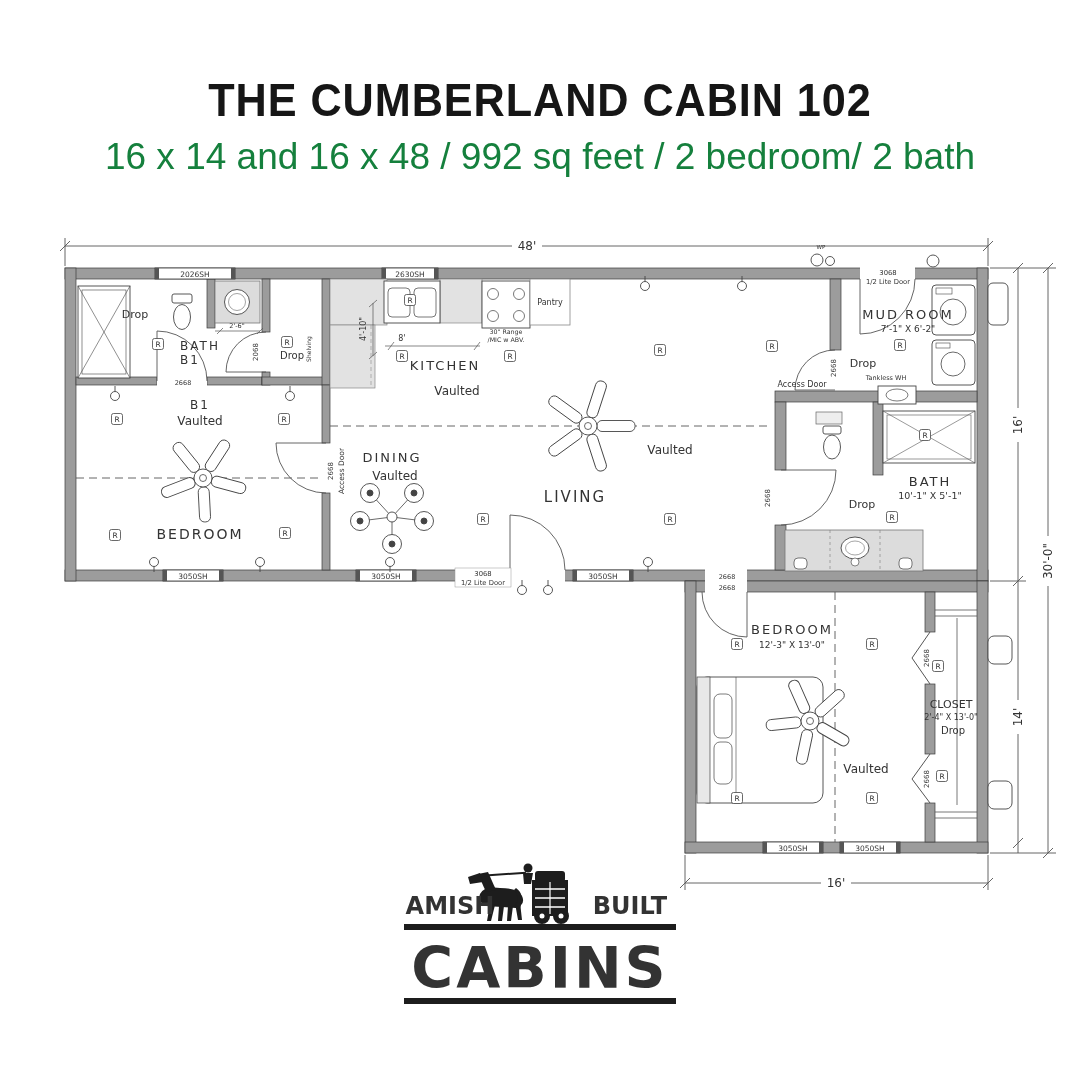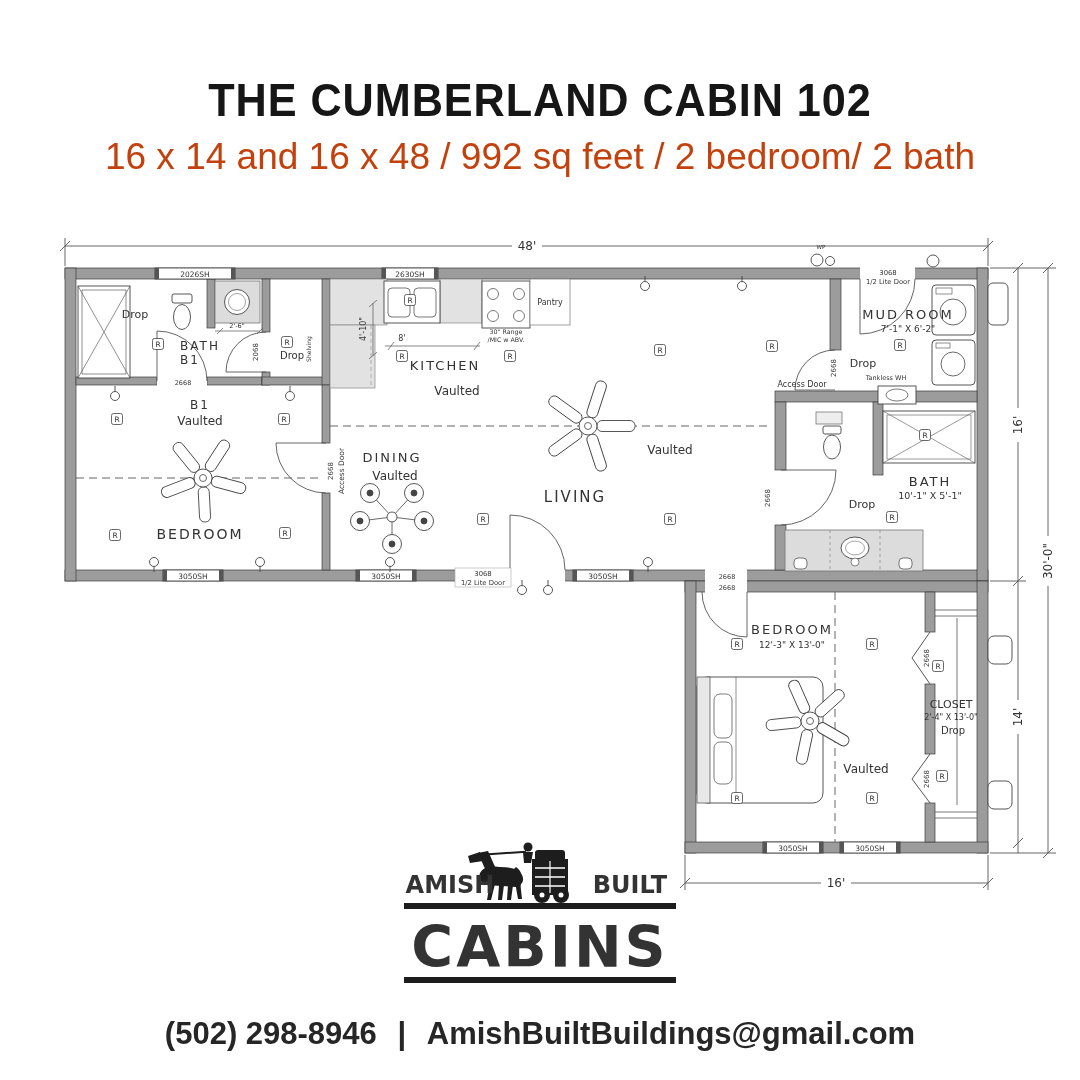--- a/index.html
+++ b/index.html
@@ -2,23 +2,23 @@
 <html><head>
 <meta charset="utf-8">
 <style>
   html,body{margin:0;padding:0;background:#fff;}
   .page{position:relative;width:1080px;height:1080px;background:#ffffff;overflow:hidden;
         font-family:"Liberation Sans",sans-serif;}
   .title{position:absolute;top:72px;left:0;width:100%;text-align:center;
          font-size:47px;font-weight:bold;color:#161616;letter-spacing:1px;
          transform:scaleX(.92);}
   .subtitle{position:absolute;top:136px;left:0;width:100%;text-align:center;
-            font-size:37px;font-weight:400;color:#c2410c;}
+            font-size:37px;font-weight:400;color:#15803d;}
   .plan-wrap{position:absolute;left:30px;top:228px;width:1030px;height:670px;}
-  .logo-wrap{position:absolute;left:50%;top:837px;transform:translateX(-50%);}
+  .logo-wrap{position:absolute;left:50%;top:858px;transform:translateX(-50%);}
   .footer{position:absolute;top:1016px;left:0;width:100%;text-align:center;
           font-size:31px;font-weight:bold;color:#262626;}
   .footer span{padding:0 6px;}
   text{fill:#333;font-family:"DejaVu Sans",sans-serif;}
   .rm{letter-spacing:2px;}
 </style>
 </head>
 <body>
 
 <div class="page">
@@ -484,18 +484,13 @@
         <path d="M146,24 L146,56" stroke="#fff" stroke-width="1.2"></path>
       </g>
       <text x="46" y="56" font-size="24" font-weight="bold" text-anchor="middle" font-family="DejaVu Serif, serif" fill="#1d1d1d">AMISH</text>
       <text x="226" y="56" font-size="24" font-weight="bold" text-anchor="middle" font-family="DejaVu Serif, serif" fill="#1d1d1d">BUILT</text>
       <rect x="0" y="66" width="272" height="6" fill="#1d1d1d"></rect>
       <text x="136" y="130" font-size="57" font-weight="bold" text-anchor="middle" letter-spacing="3" font-family="DejaVu Serif, serif" fill="#1d1d1d">CABINS</text>
       <rect x="0" y="140" width="272" height="6" fill="#1d1d1d"></rect>
     </svg>
   </div>
 
-  <div class="footer">
-    <span>(502) 298-8946</span>
-    <span>|</span>
-    <span>AmishBuiltBuildings@gmail.com</span>
-  </div>
 </div>
 
 </body></html>

